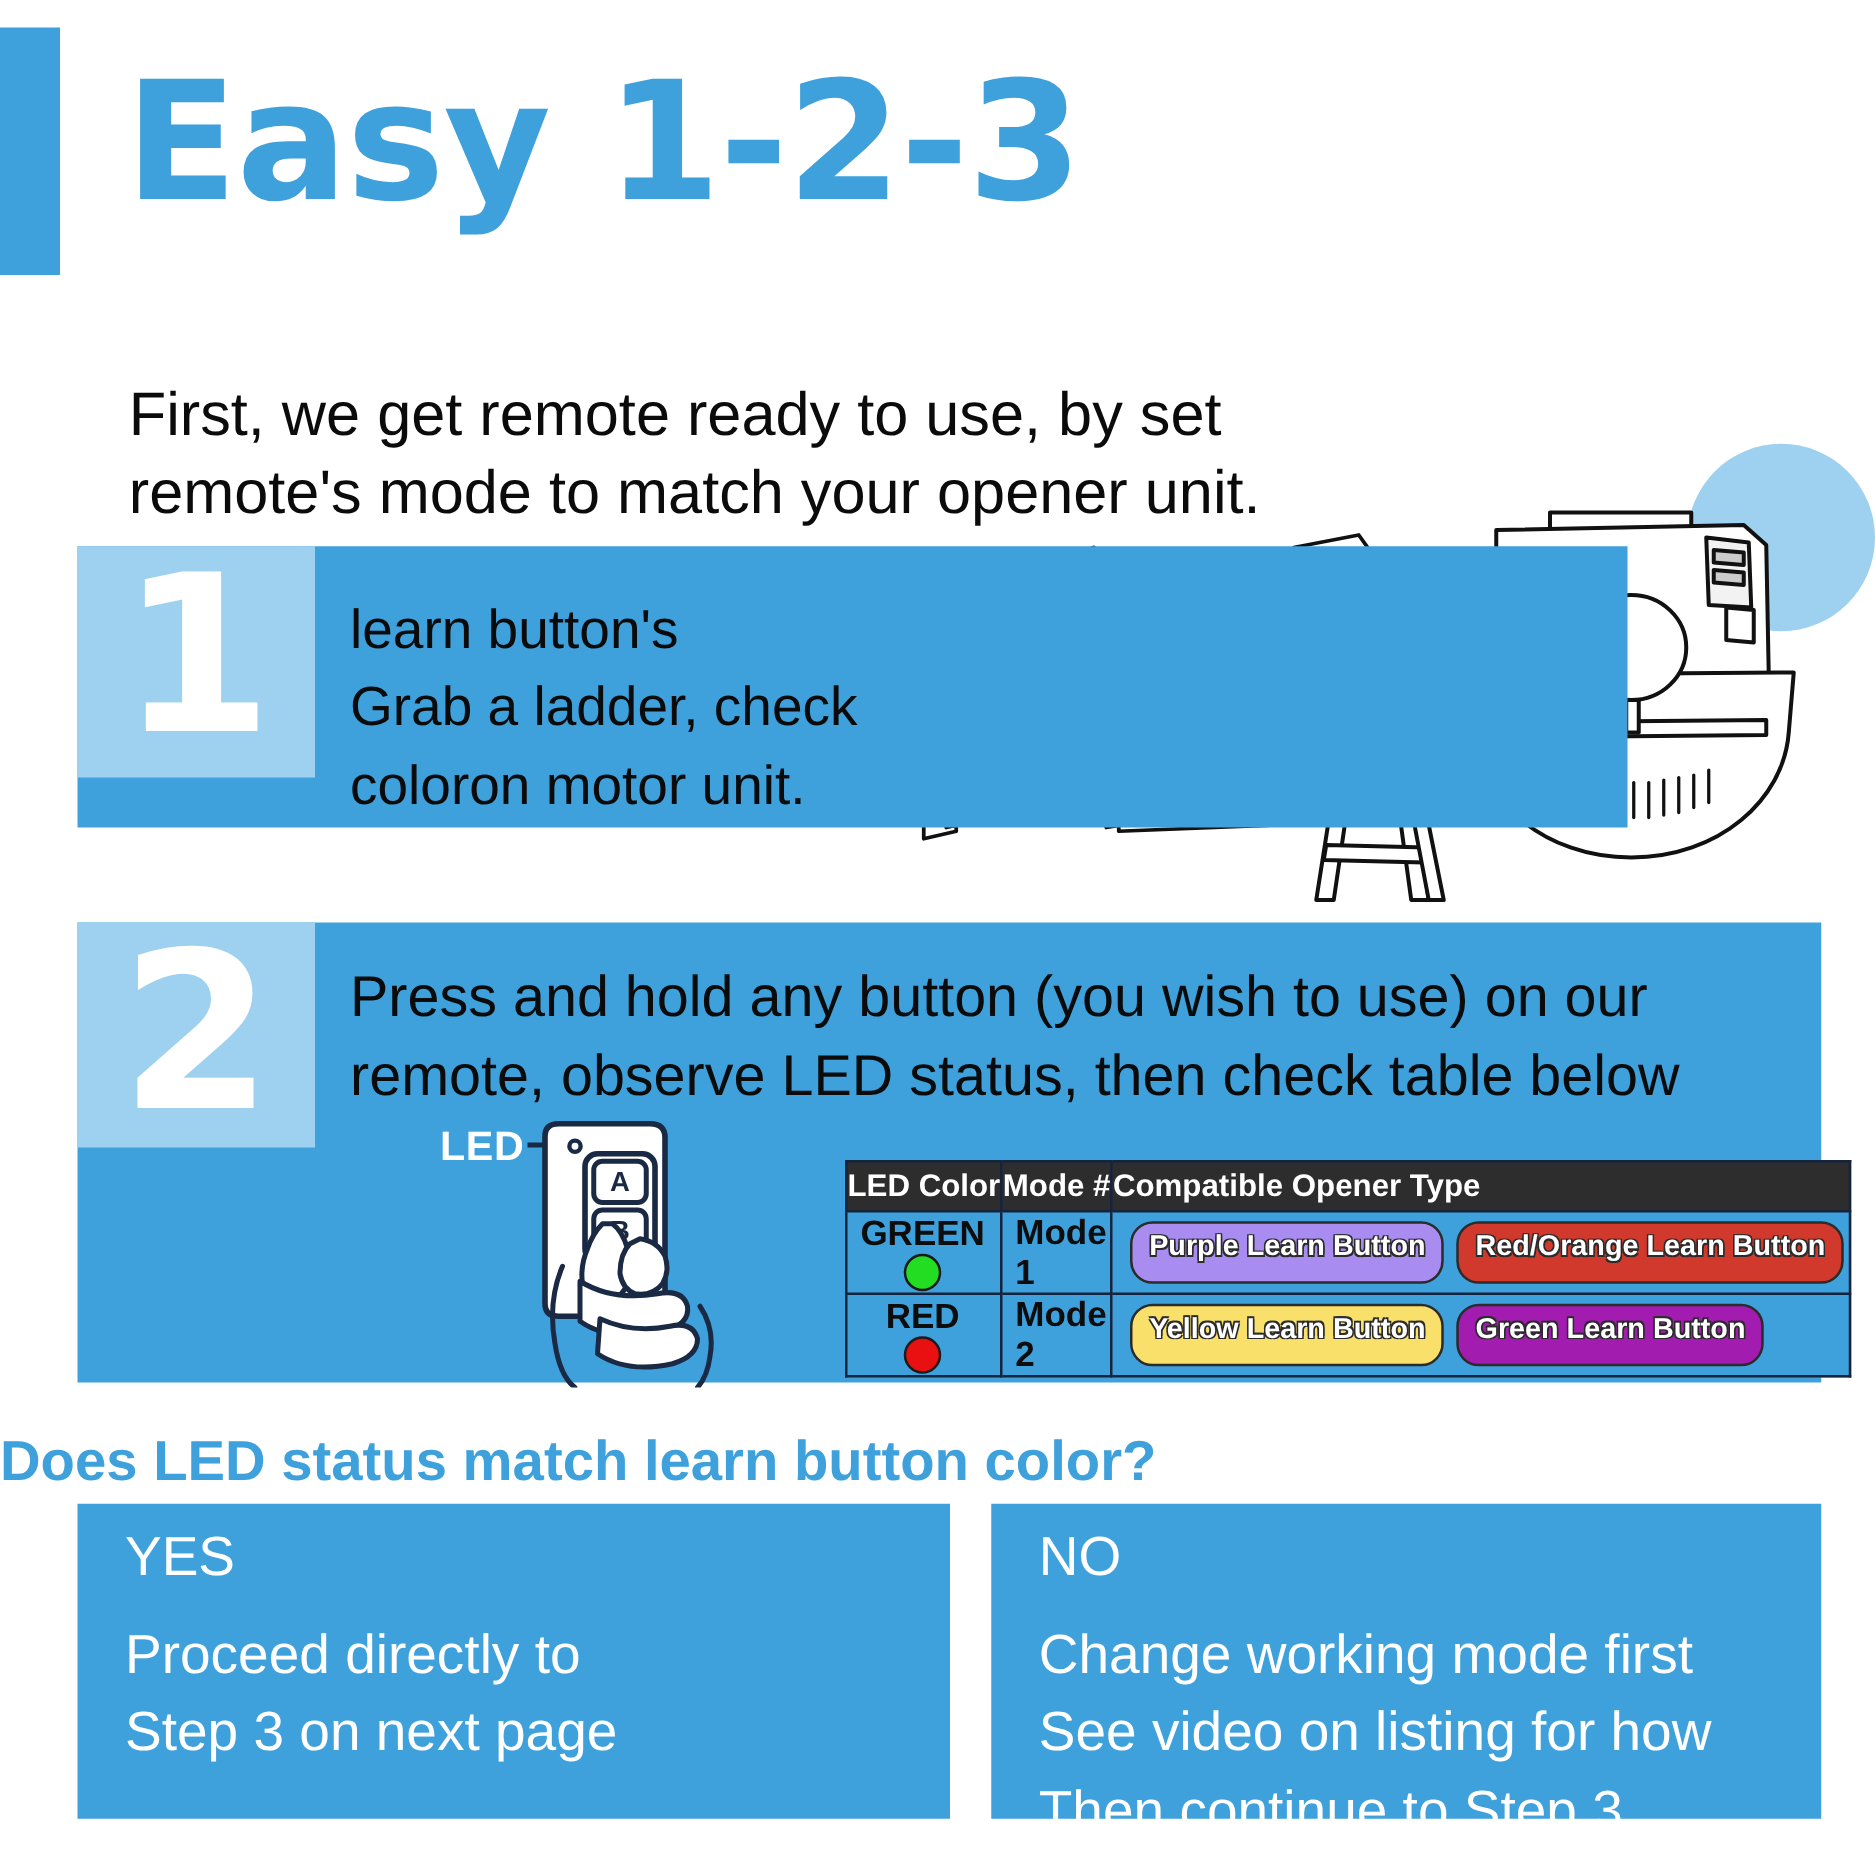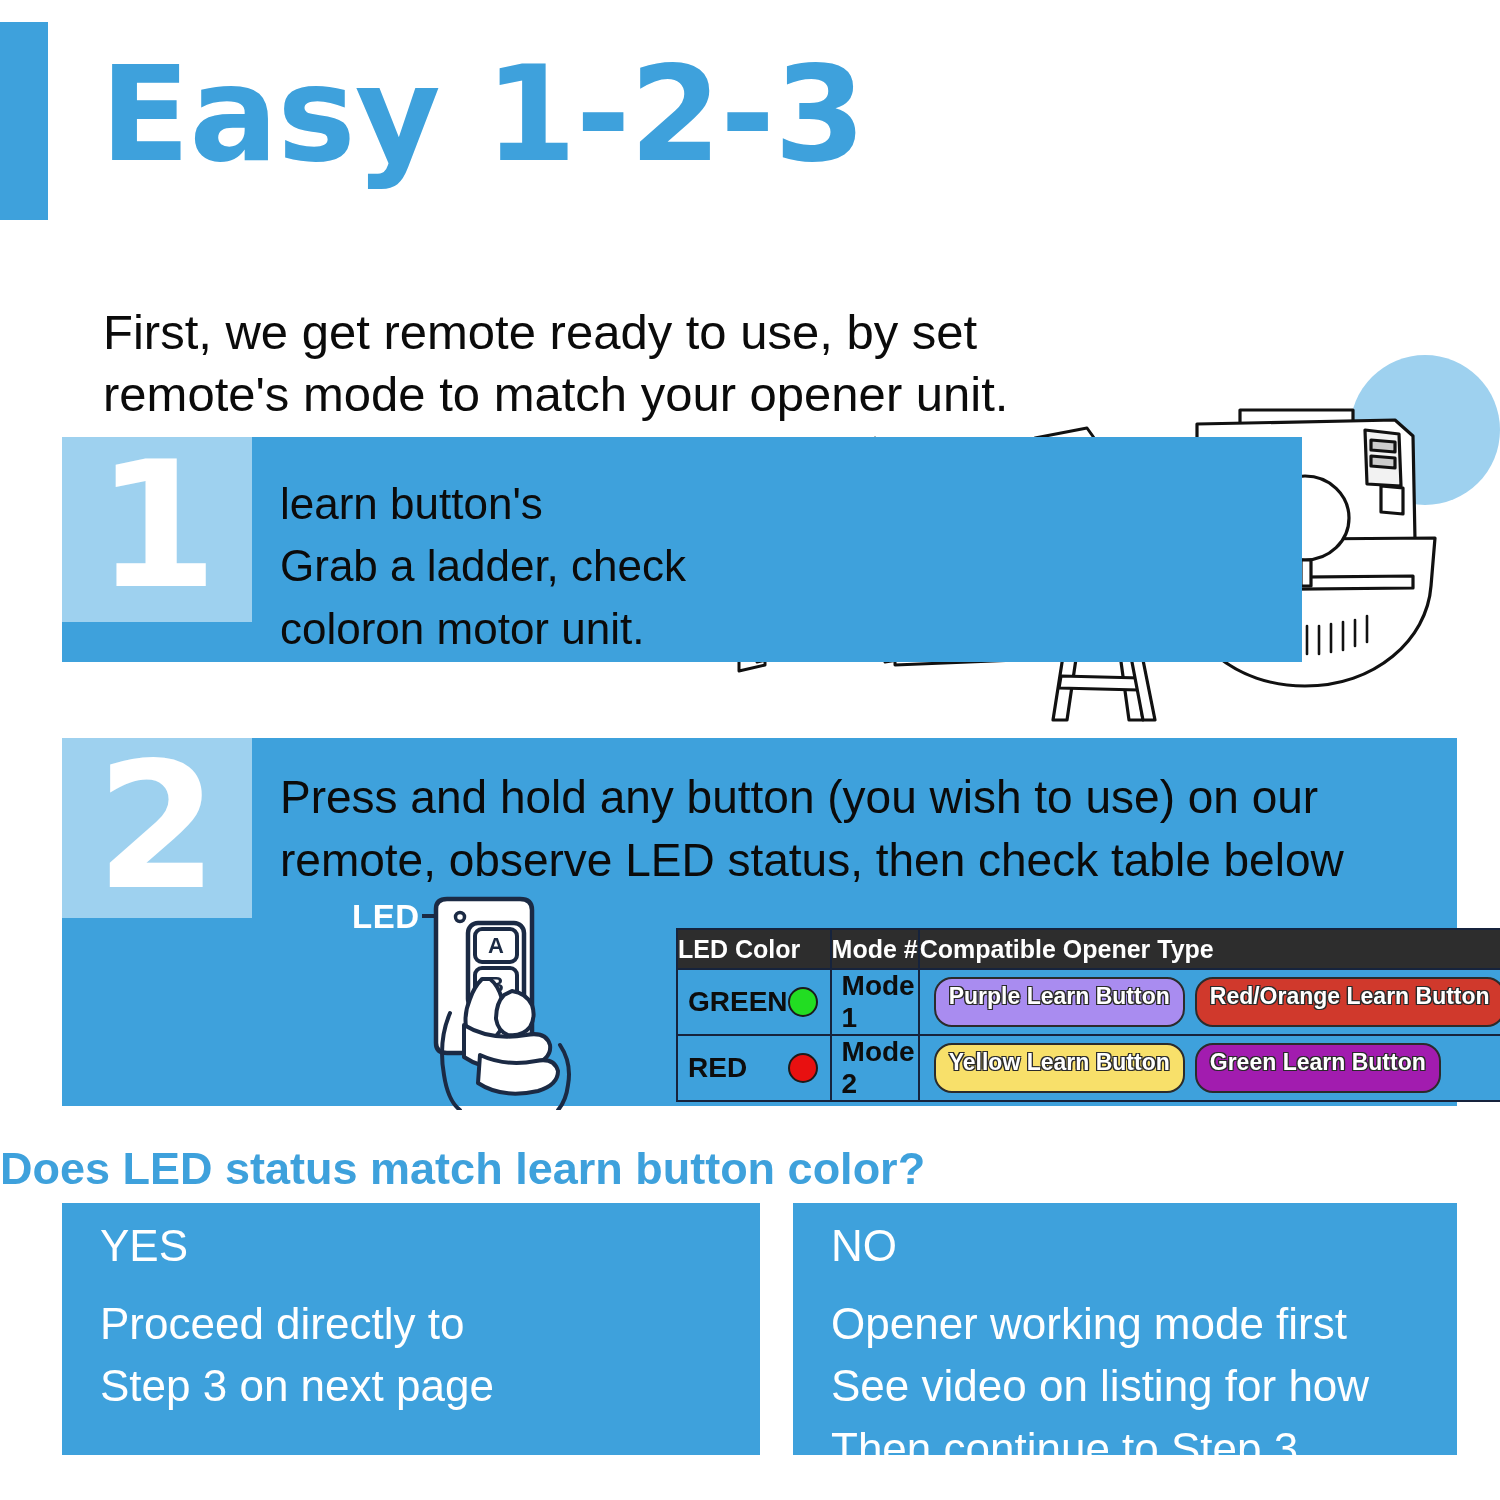--- a/index.html
+++ b/index.html
@@ -171,20 +171,21 @@
     padding-left: 10px;
   }
   .col-led { width: 130px; }
   .col-mode { width: 110px; }
 
   .led-cell {
     display: flex;
     align-items: center;
     justify-content: space-between;
     padding-right: 12px;
+    flex-direction: column;
   }
   .led-dot {
     width: 26px;
     height: 26px;
     border-radius: 50%;
     border: 2px solid #1b1b1b;
     flex: 0 0 auto;
   }
   .led-dot.green { background: #22dd22; }
   .led-dot.red   { background: #e81010; }
@@ -437,17 +438,17 @@
   <div class="answer-title">YES</div>
   <div class="answer-lines">
     <span class="ln">Proceed directly to</span>
     <span class="ln">Step 3 on next page</span>
   </div>
 </div>
 
 <div class="answer-box" id="no-box">
   <div class="answer-title">NO</div>
   <div class="answer-lines">
-    <span class="ln">Opener working mode first</span>
+    <span class="ln">Change working mode first</span>
     <span class="ln">See video on listing for how</span>
     <span class="ln">Then continue to Step 3</span>
   </div>
 </div>
 
 </body></html>

